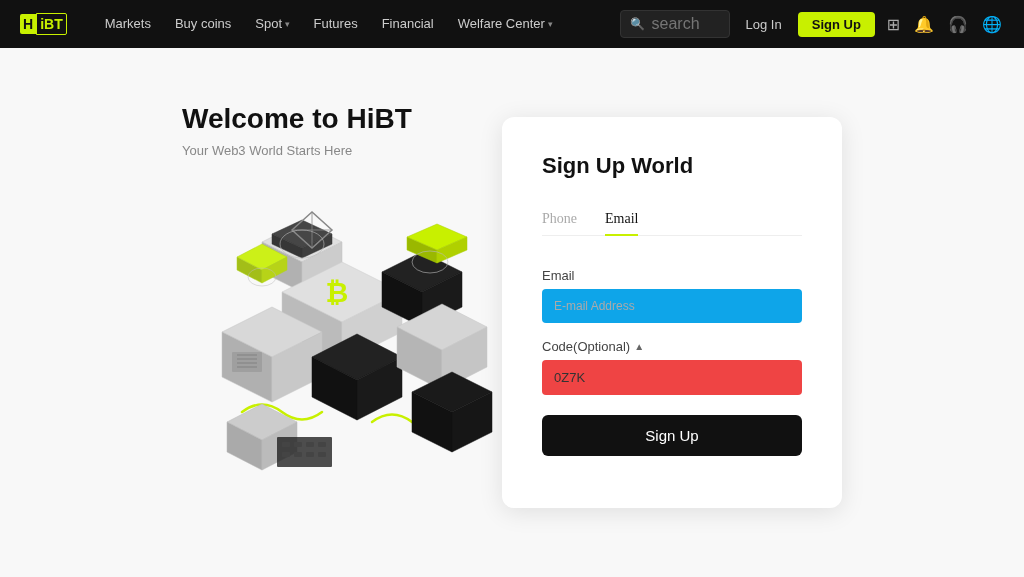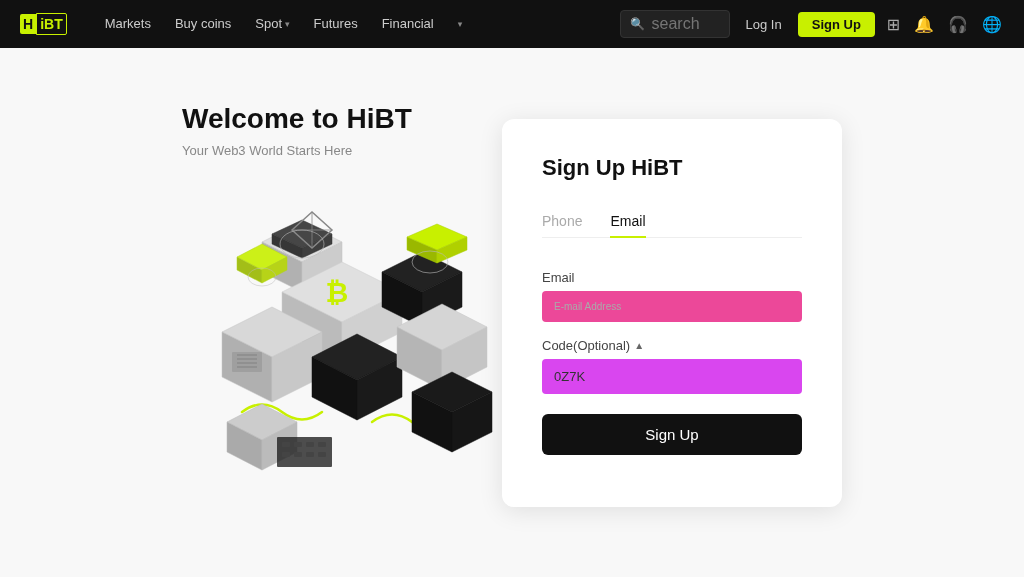--- a/index.html
+++ b/index.html
@@ -128,20 +128,21 @@
     .form-title {
       font-size: 22px;
       font-weight: 600;
       color: #111;
       margin-bottom: 24px;
     }
     .tab-row {
       display: flex;
       border-bottom: 1px solid #eee;
       margin-bottom: 32px;
+      font-family: Liberation Serif, serif;
     }
     .tab {
       padding: 8px 0;
       margin-right: 28px;
       font-size: 14px;
       color: #aaa;
       cursor: pointer;
       position: relative;
     }
     .tab.active {
@@ -160,43 +161,43 @@
     .form-label {
       font-size: 13px;
       color: #444;
       margin-bottom: 6px;
       display: block;
     }
     .form-input {
       width: 100%;
       padding: 10px 12px;
       border: none;
-      background: #ec4899;
+      background: #0ea5e9;
       border-radius: 4px;
-      font-size: 10px;
+      font-size: 12px;
       color: #333;
       outline: none;
       margin-bottom: 16px;
     }
     .form-input::placeholder { color: #aaa; }
     .code-label-row {
       display: flex;
       align-items: center;
       gap: 4px;
       margin-bottom: 6px;
     }
     .code-label {
       font-size: 13px;
       color: #444;
     }
     .code-chevron { font-size: 10px; color: #666; }
     .code-input-row {
       display: flex;
       align-items: center;
-      background: #d946ef;
+      background: #ef4444;
       border-radius: 4px;
       padding: 10px 12px;
       margin-bottom: 20px;
     }
     .code-value {
       font-size: 13px;
       color: #333;
       flex: 1;
     }
     .btn-signup-form {
@@ -249,20 +250,21 @@
   <div class="nav-links">
     <span class="nav-link">Markets</span>
     <span class="nav-link">Buy coins</span>
     <span class="nav-link">
       <span>Spot</span>
       <span class="arrow">▾</span>
     </span>
     <span class="nav-link">Futures</span>
     <span class="nav-link">Financial</span>
     <span class="nav-link">
+      <span>Welfare Center</span>
       <span class="arrow">▾</span>
     </span>
   </div>
 
   <div class="nav-right">
     <div class="search-box">
       <span class="search-icon-svg">🔍</span>
       <input type="text" placeholder="search" style="">
     </div>
     <span class="btn-login">Log In</span>
@@ -362,21 +364,21 @@
 
           <ellipse cx="120" cy="62" rx="22" ry="14" fill="none" stroke="#bbb" stroke-width="1" opacity="0.6"></ellipse>
           <ellipse cx="248" cy="80" rx="18" ry="11" fill="none" stroke="#bbb" stroke-width="1" opacity="0.6"></ellipse>
           <ellipse cx="80" cy="95" rx="14" ry="9" fill="none" stroke="#bbb" stroke-width="1" opacity="0.5"></ellipse>
         </g>
       </svg>
     </div>
   </div>
 
   <div class="right-section">
-    <h2 class="form-title">Sign Up HiBT</h2>
+    <h2 class="form-title">Sign Up World</h2>
 
     <div class="tab-row">
       <div class="tab">Phone</div>
       <div class="tab active">Email</div>
     </div>
 
     <label class="form-label">Email</label>
     <input class="form-input" type="email" placeholder="E-mail Address" style="">
 
     <div class="code-label-row">

